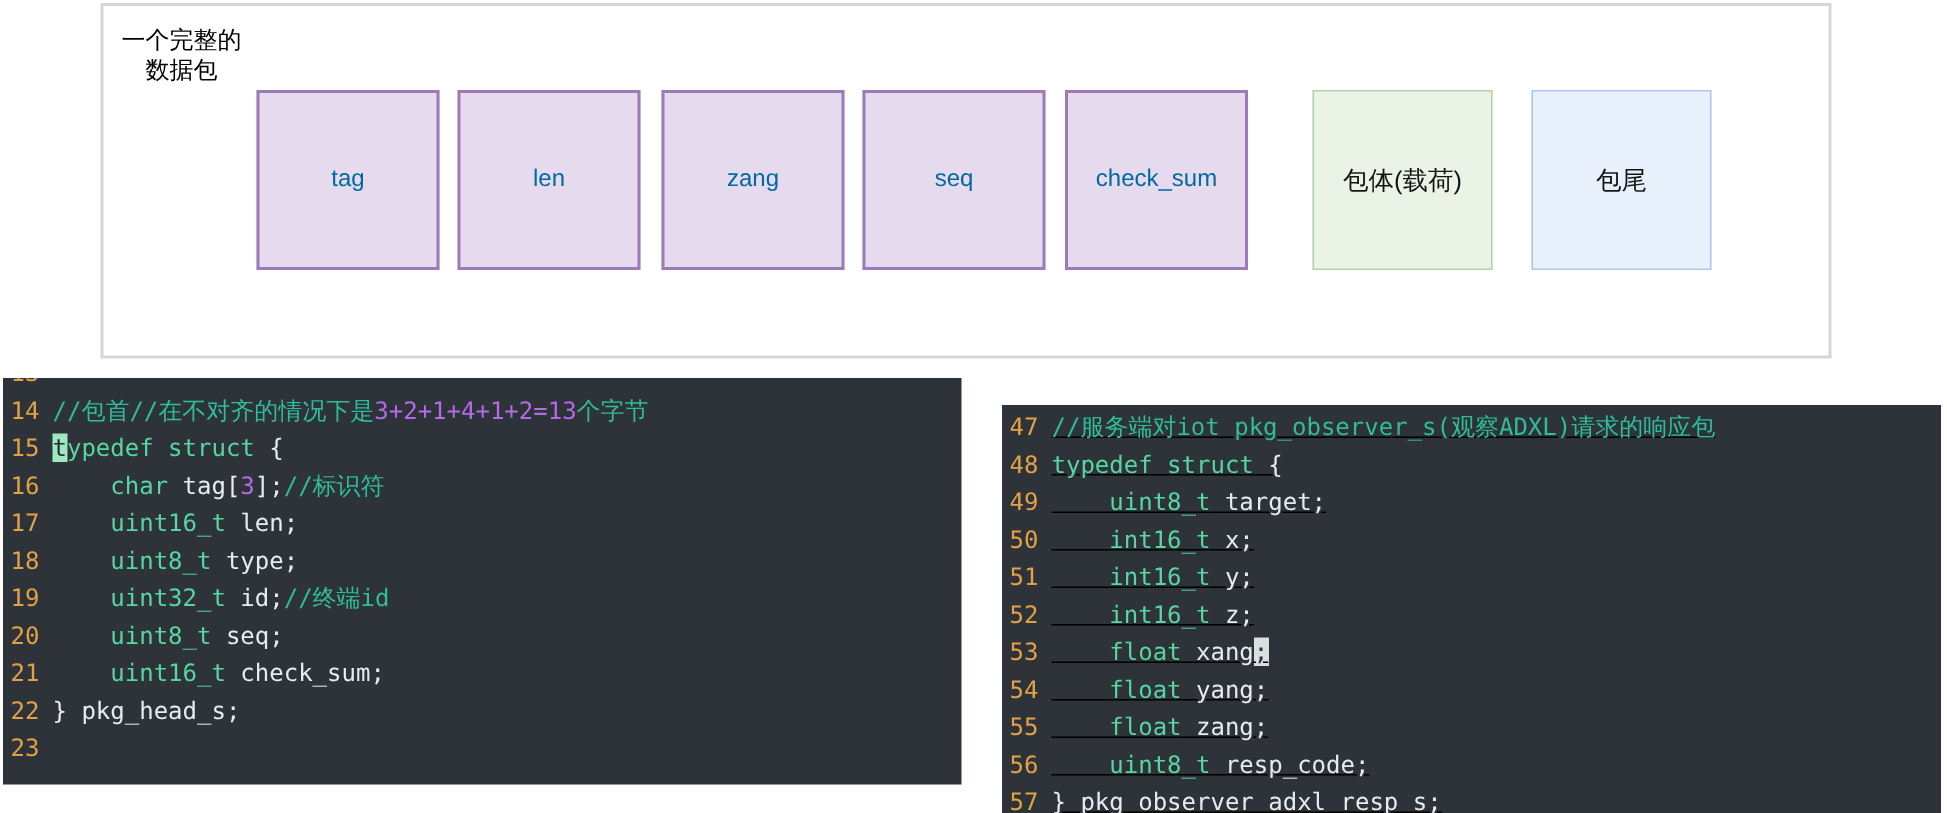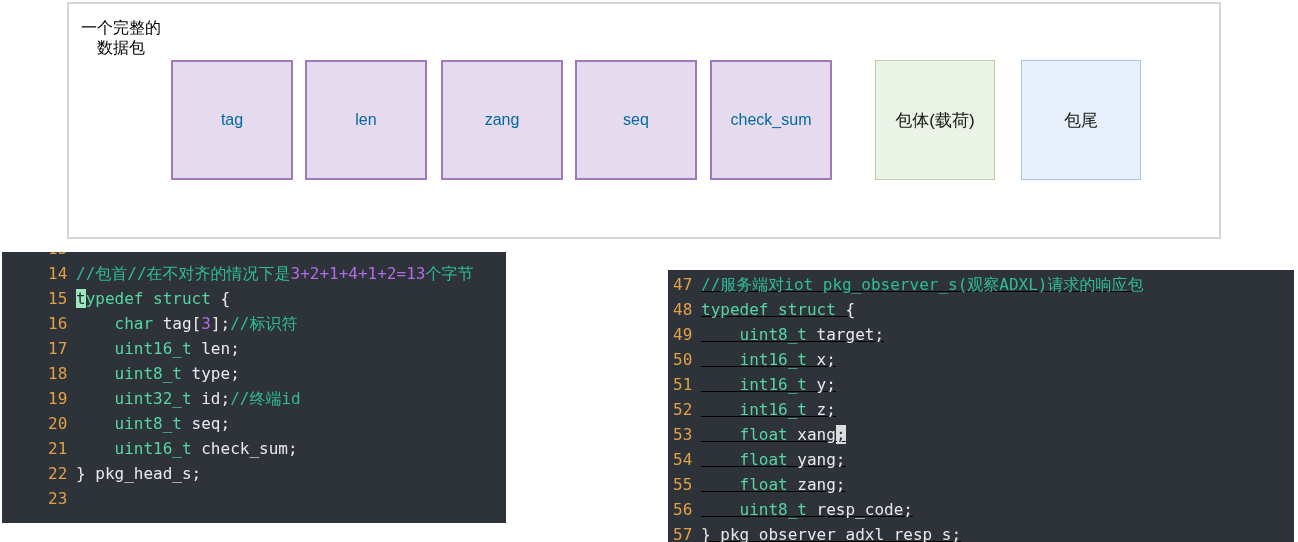--- a/index.html
+++ b/index.html
@@ -32,21 +32,21 @@
   .pbox:nth-child(5){ left:641px; }
   .pbox:nth-child(6){ left:806px; width:120px; }
   .pbox:nth-child(7){ left:952px; width:120px;text-align:center; }
 
   
   .code-block {
     position:absolute; background:var(--ed-background); overflow:hidden;
     font-family:"DejaVu Sans Mono", monospace; font-size:16px; line-height:25px;
     white-space:pre;
   }
-  #code-left  { left:2px;   top:252px; width:504px; height:271px;padding-left:41px; }
+  #code-left  { left:2px;   top:252px; width:639px; height:271px; }
   #code-right { left:668px; top:270px; width:626px; height:272px; padding-top:2px;text-decoration:underline; }
   .code-line { padding-left:5px; height:25px; }
   .code-line.partial { margin-top:-16px; }
   .ln { display:inline-block; width:22px; margin-right:6px; color:var(--ed-line_number); }
   .tok-p { color:var(--ed-plain); }
   .tok-k { color:var(--ed-keyword); }
   .tok-c { color:var(--ed-comment); }
   .tok-n { color:var(--ed-number); }
   .tok-cg { background:var(--ed-cursor_green_bg); color:#243029; }
   .tok-cw { background:var(--ed-cursor_white_bg); color:#2d3338; }

